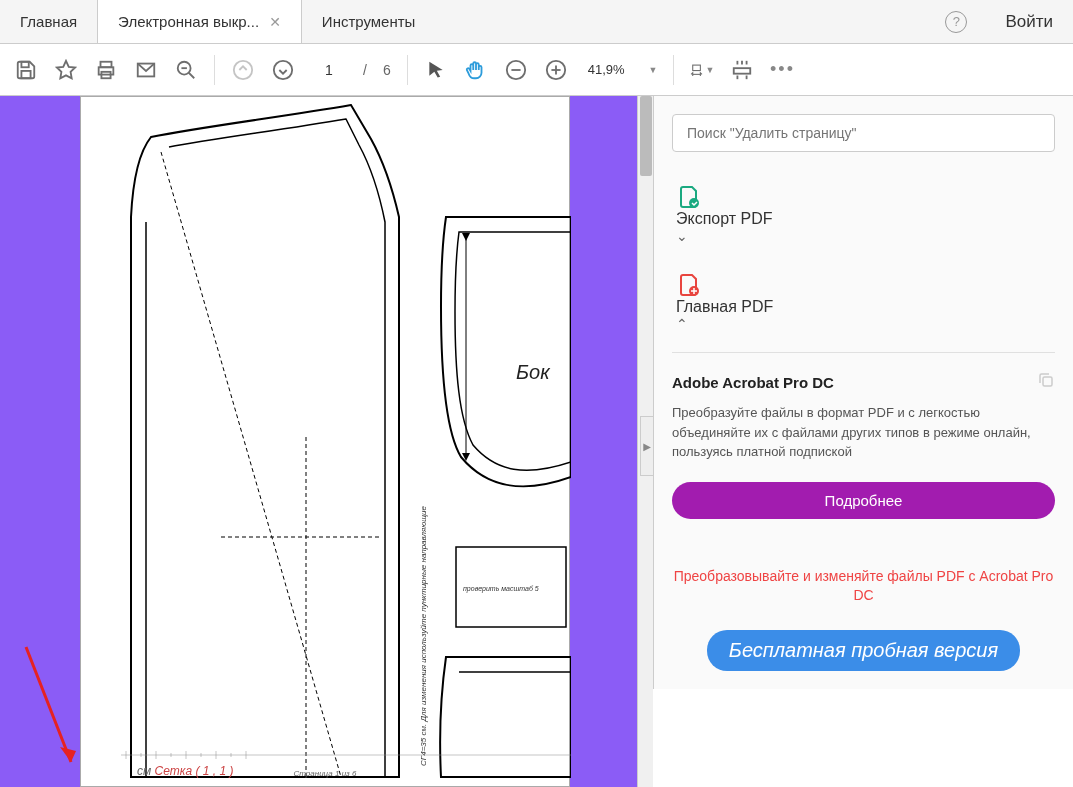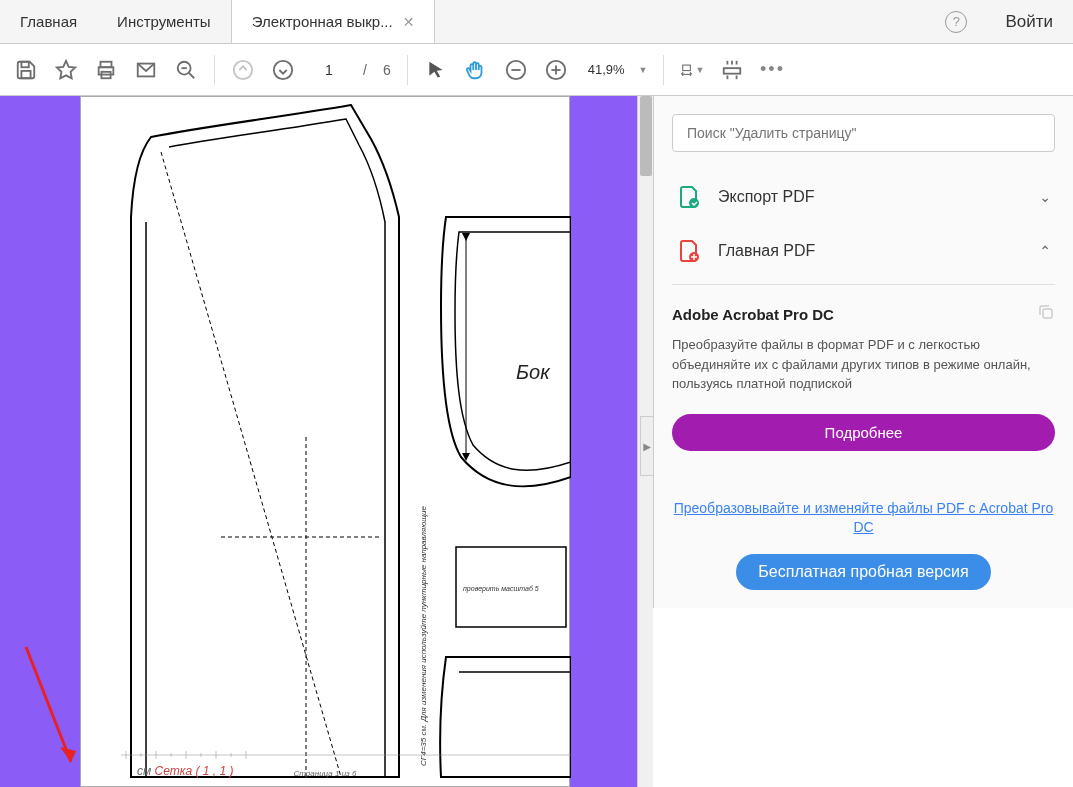--- a/index.html
+++ b/index.html
@@ -10,61 +10,61 @@
 .top-tabs .tab.file-tab .close { margin-left: 10px; color: #999; font-size: 14px; }
 .top-tabs .spacer { flex: 1; }
 .top-tabs .help { width: 22px; height: 22px; border: 1.5px solid #999; border-radius: 50%; display: flex; align-items: center; justify-content: center; font-size: 13px; color: #999; margin-right: 18px; cursor: pointer; }
 .top-tabs .signin { padding: 0 20px; font-size: 17px; color: #333; cursor: pointer; }
 .toolbar { display: flex; align-items: center; height: 52px; border-bottom: 1px solid #ccc; padding: 0 14px; gap: 16px; }
 .toolbar .icon-btn { width: 24px; height: 24px; display: flex; align-items: center; justify-content: center; cursor: pointer; color: #6e6e6e; }
 .toolbar .sep { width: 1px; height: 30px; background: #ddd; }
 .toolbar .page-input { width: 36px; text-align: center; border: none; font-size: 14px; color: #333; background: transparent; }
 .toolbar .page-total { font-size: 14px; color: #666; }
 .toolbar .zoom-lvl { font-size: 13px; color: #333; padding: 0 4px; }
-.toolbar .zoom-dd { display: flex; align-items: center; gap: 10px; cursor: pointer; }
+.toolbar .zoom-dd { display: flex; align-items: center; gap: 20px; cursor: pointer; }
 .toolbar .dd-arrow { font-size: 9px; color: #888; }
 .main { display: flex; height: calc(787px - 44px - 52px); }
 .doc-area { flex: 1; background: #8b5cf6; position: relative; overflow: hidden; font-style: italic; }
 .doc-page { position: absolute; left: 80px; top: 0; width: 490px; height: 100%; background: #fff; border: 1px solid #aaa; }
 .doc-scroll { position: absolute; right: 0; top: 0; width: 16px; height: 100%; background: #f0f0f0; border-left: 1px solid #ccc; }
 .doc-scroll .thumb { position: absolute; left: 2px; top: 0; width: 12px; height: 80px; background: #bbb; border-radius: 2px; }
 .side-panel { width: 420px; background: #fafafa; border-left: 1px solid #ccc; display: flex; flex-direction: column; padding: 18px; }
 .collapse-btn { position: absolute; left: -13px; top: 320px; width: 13px; height: 60px; background: #eee; border: 1px solid #ccc; border-right: none; display: flex; align-items: center; justify-content: center; font-size: 10px; color: #888; cursor: pointer; }
 .side-panel-wrap { position: relative; width: 420px; }
 .search-box { border: 1px solid #ccc; border-radius: 4px; padding: 10px 14px; font-size: 14px; color: #999; background: #fff; margin-bottom: 18px; }
-.tool-row { display: flex; align-items: center; padding: 14px 4px; cursor: pointer; }
+.tool-row { display: flex; align-items: flex-start; padding: 14px 4px; cursor: pointer; flex-direction: column; }
 .tool-row .ticon { width: 26px; height: 26px; margin-right: 16px; display: flex; align-items: center; justify-content: center; }
 .tool-row .tlabel { flex: 1; font-size: 16px; color: #333; }
 .tool-row .chev { font-size: 14px; color: #666; }
 .divider { height: 1px; background: #e0e0e0; margin: 6px 0 18px; }
 .promo-title { font-weight: bold; font-size: 15px; color: #222; margin-bottom: 10px; display: flex; justify-content: space-between; align-items: center; gap: 7px; }
 .promo-title .copy-icon { color: #ccc; font-size: 16px; }
 .promo-text { font-size: 13px; color: #555; line-height: 1.5; margin-bottom: 20px; }
 .btn-primary { background: #a21caf; color: #fff; border: none; border-radius: 20px; padding: 10px 0; width: 100%; font-size: 15px; cursor: pointer; }
-.promo-sub { font-size: 14px; color: #3b82f6; text-align: center; margin-top: 48px; margin-bottom: 16px; line-height: 1.4; text-decoration: underline; }
-.btn-light { background: #3b8de8; color: #fff; border: none; border-radius: 20px; padding: 9px 22px; font-size: 16px; cursor: pointer; display: block; margin: 0 auto; }
+.promo-sub { font-size: 14px; color: #ef4444; text-align: center; margin-top: 48px; margin-bottom: 24px; line-height: 1.4; }
+.btn-light { background: #3b8de8; color: #fff; border: none; border-radius: 20px; padding: 9px 22px; font-size: 20px; cursor: pointer; display: block; margin: 0 auto; font-style: italic; }
 
 .pattern svg { position: absolute; left: 0; top: 0; }
 .page-footer { position: absolute; bottom: 8px; left: 0; width: 100%; text-align: center; font-size: 8px; color: #666; }
 .page-gridlabel { position: absolute; bottom: 8px; left: 56px; font-size: 12px; color: #666; }
 .vert-text { position: absolute; left: 338px; bottom: 20px; writing-mode: vertical-rl; transform: rotate(180deg); font-size: 8px; color: #333; }
 .box-text { position: absolute; font-size: 7px; color: #333; }
 .bok-label { position: absolute; left: 435px; top: 264px; font-size: 20px; color: #222; }
 .red-arrow { position: absolute; left: 16px; bottom: 10px; }
 </style>
 </head>
 <body>
 
 <div class="top-tabs">
   <div class="tab">Главная</div>
-  <div class="tab">Инструменты</div>
   <div class="tab file-tab">
     <span>Электронная выкр...</span>
     <span class="close">✕</span>
   </div>
+  <div class="tab">Инструменты</div>
   <div class="spacer"></div>
   <div class="help">?</div>
   <div class="signin">Войти</div>
 </div>
 
 <div class="toolbar">
   <div class="icon-btn">
     <svg width="22" height="22" viewBox="0 0 24 24" fill="none" stroke="currentColor" stroke-width="2">
         <path d="M19 21H5a2 2 0 01-2-2V5a2 2 0 012-2h11l5 5v11a2 2 0 01-2 2z"></path>
         <rect x="7" y="3" width="8" height="6"></rect>

